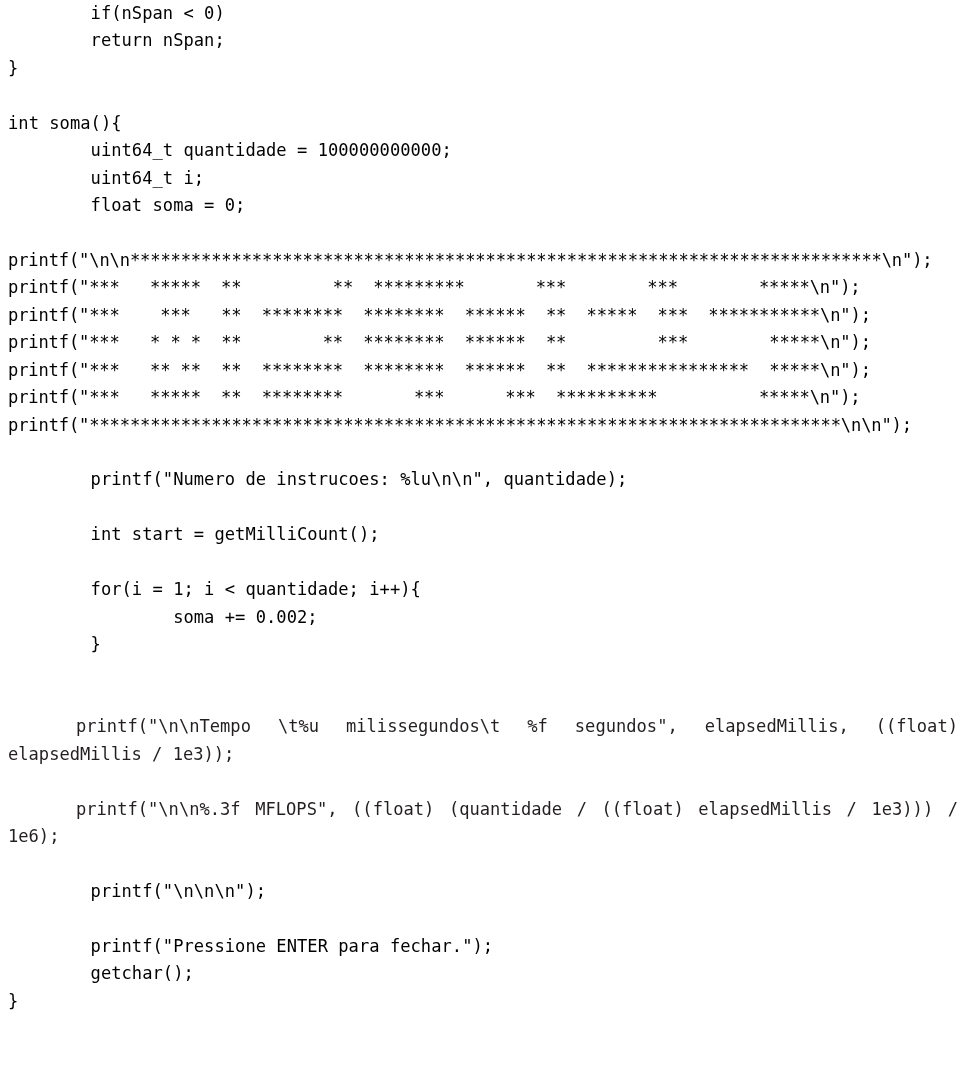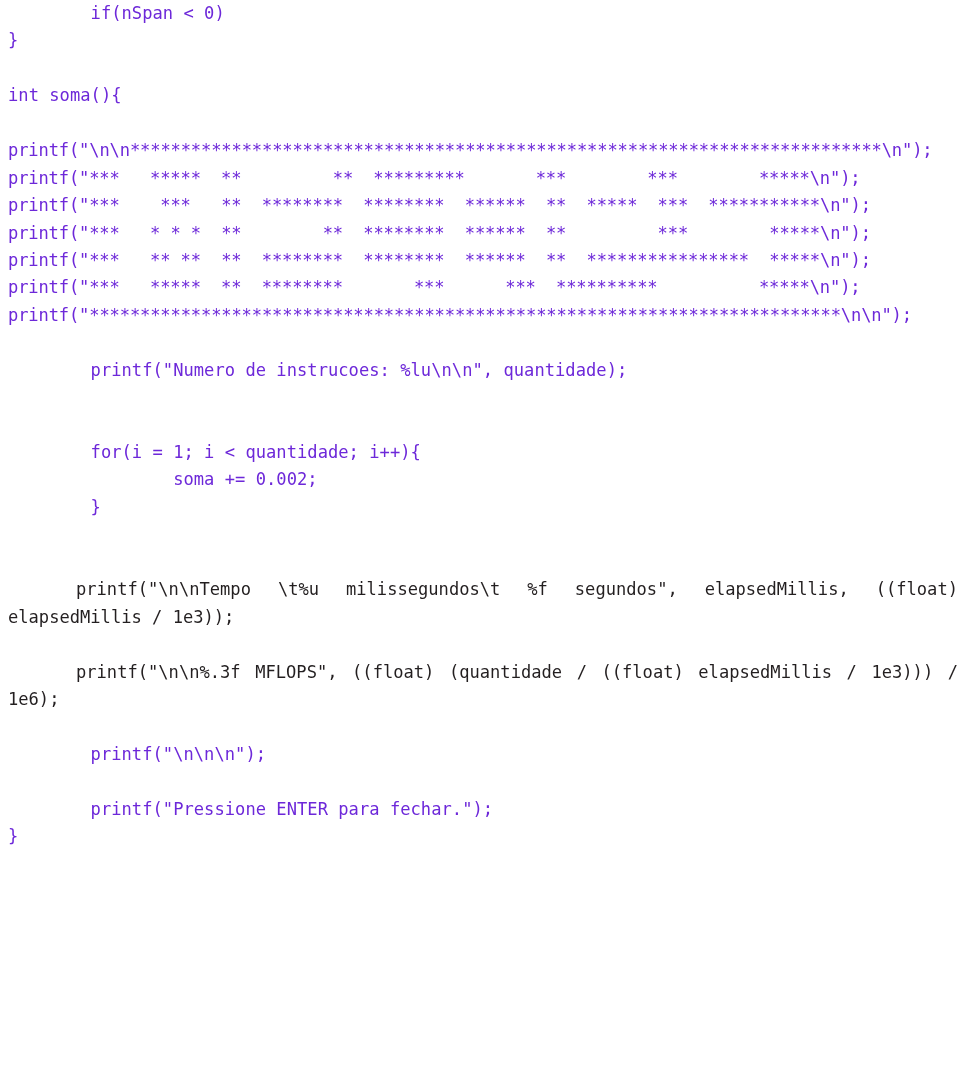--- a/index.html
+++ b/index.html
@@ -22,21 +22,21 @@
   }
   .line {
     font-family: "DejaVu Sans Mono", "Liberation Mono", monospace;
     font-size: 17.1px;
     line-height: 27.45px;
     height: 27.45px;
     white-space: pre;
     padding-left: 8px;
     box-sizing: border-box;
     letter-spacing: 0.03px;
-    color: #6d28d9;
+    color: #000000;
   }
   .line.blank {
     white-space: pre;
   }
   
   .line.banner {
     font-size: 17.1px;
     letter-spacing: -0.02px;
     padding-left: 8px;
   }
@@ -56,50 +56,56 @@
     text-indent: 68px;
   }
   .spacer-1 { height: 27.45px; }
 </style>
 </head>
 <body>
 
 <div id="code-listing">
 
   <div class="line">        if(nSpan &lt; 0)</div>
+  <div class="line">        return nSpan;</div>
   <div class="line">}</div>
   <div class="line blank"></div>
   <div class="line">int soma(){</div>
+  <div class="line">        uint64_t quantidade = 100000000000;</div>
+  <div class="line">        uint64_t i;</div>
+  <div class="line">        float soma = 0;</div>
   <div class="line blank"></div>
 
   <div class="line banner" style="letter-spacing: -0.132px;">printf("\n\n**************************************************************************\n");</div>
   <div class="line banner" style="letter-spacing: -0.143px;">printf("***   *****  **         **  *********       ***        ***        *****\n");</div>
   <div class="line banner" style="letter-spacing: -0.141px;">printf("***    ***   **  ********  ********  ******  **  *****  ***  ***********\n");</div>
   <div class="line banner" style="letter-spacing: -0.141px;">printf("***   * * *  **        **  ********  ******  **         ***        *****\n");</div>
   <div class="line banner" style="letter-spacing: -0.141px;">printf("***   ** **  **  ********  ********  ******  **  ****************  *****\n");</div>
   <div class="line banner" style="letter-spacing: -0.143px;">printf("***   *****  **  ********       ***      ***  **********          *****\n");</div>
   <div class="line banner" style="letter-spacing: -0.135px;">printf("**************************************************************************\n\n");</div>
 
   <div class="spacer-1"></div>
 
   <div class="line">        printf("Numero de instrucoes: %lu\n\n", quantidade);</div>
   <div class="line blank"></div>
+  <div class="line">        int start = getMilliCount();</div>
   <div class="line blank"></div>
   <div class="line">        for(i = 1; i &lt; quantidade; i++){</div>
   <div class="line">                soma += 0.002;</div>
   <div class="line">        }</div>
   <div class="line blank"></div>
   <div class="line blank"></div>
 
   <div class="wrapline">printf("\n\nTempo \t%u milissegundos\t %f segundos", elapsedMillis, ((float) elapsedMillis / 1e3));</div>
 
   <div class="spacer-1"></div>
 
   <div class="wrapline">printf("\n\n%.3f MFLOPS", ((float) (quantidade / ((float) elapsedMillis / 1e3))) / 1e6);</div>
 
   <div class="spacer-1"></div>
 
   <div class="line">        printf("\n\n\n");</div>
   <div class="line blank"></div>
   <div class="line">        printf("Pressione ENTER para fechar.");</div>
+  <div class="line">        getchar();</div>
   <div class="line">}</div>
 
 </div>
 
 </body></html>

